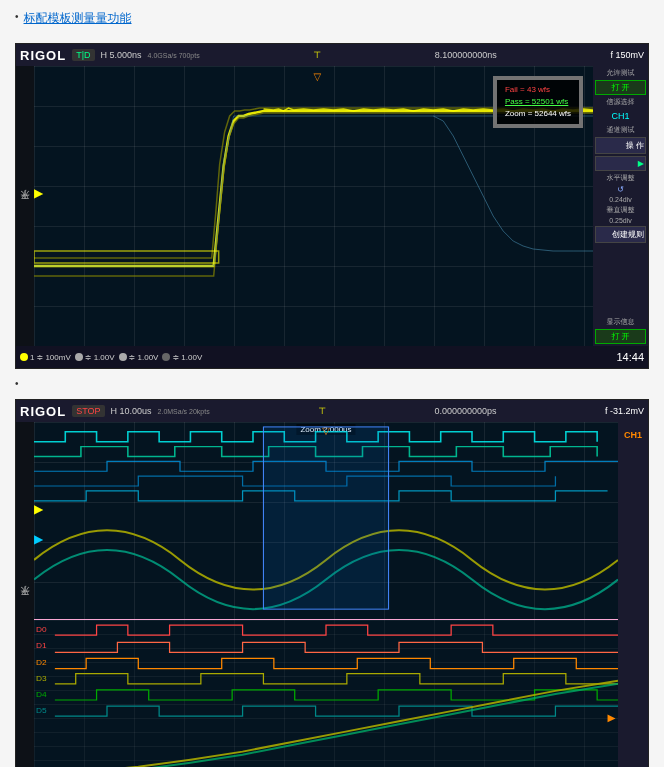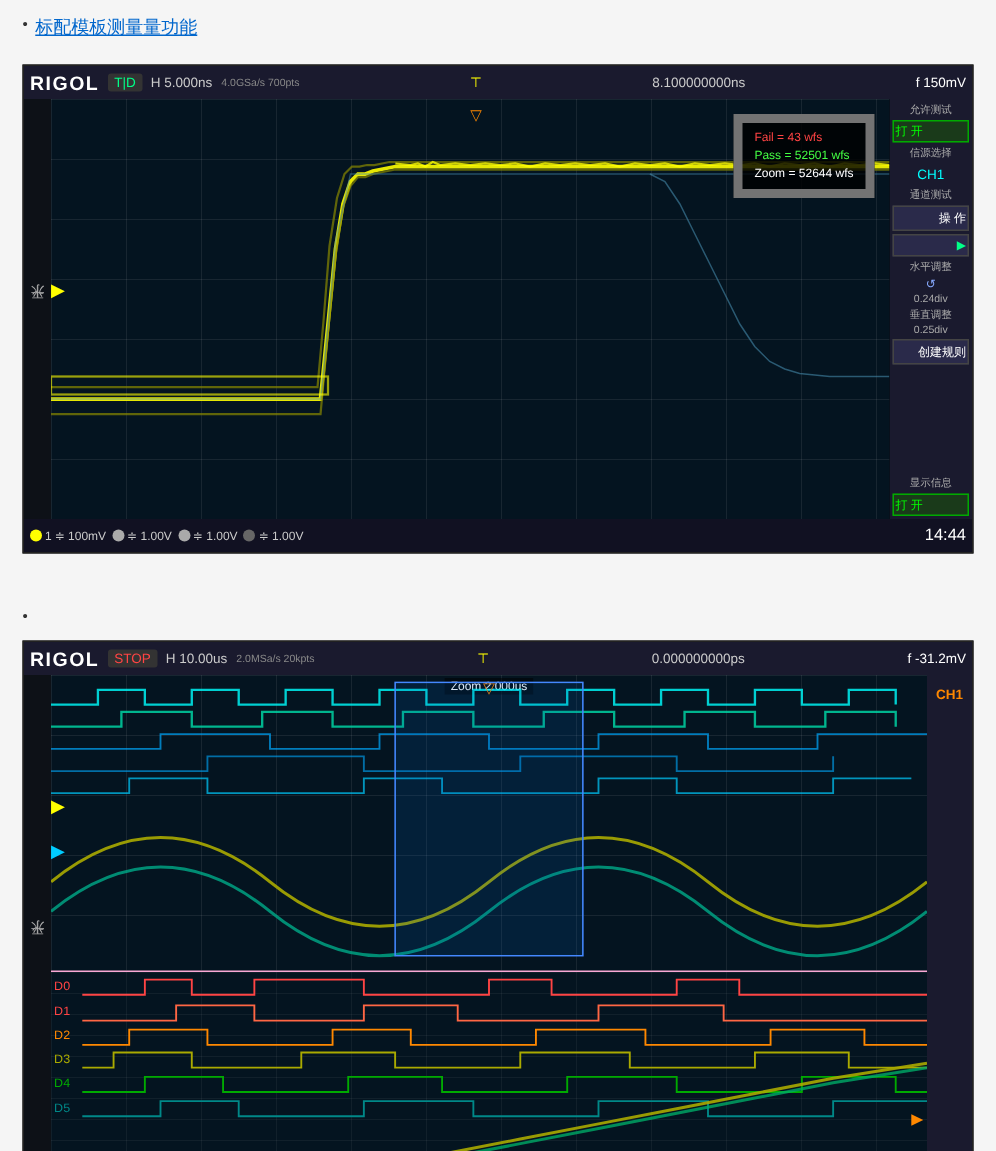--- a/index.html
+++ b/index.html
@@ -31,21 +31,21 @@
     .bullet-dot {
       color: #333;
       margin-right: 5px;
       margin-top: 1px;
       font-size: 10px;
     }
 
     
     .scope-container {
       width: 634px;
-      margin-bottom: 36px;
+      margin-bottom: 8px;
       border: 1px solid #222;
       background: #000;
       position: relative;
     }
 
     
     .scope-topbar {
       background: #1a1a2e;
       display: flex;
       align-items: center;
@@ -148,21 +148,21 @@
     .sidebar-btn-label {
       color: #aaaaaa;
       font-size: 7px;
       text-align: center;
     }
 
     .sidebar-btn-green {
       background: #1a3a1a;
       color: #00ff00;
       font-size: 8px;
-      text-align: left;
+      text-align: center;
       padding: 1px;
       border: 1px solid #00aa00;
     }
 
     .sidebar-ch-label {
       color: #00ffff;
       font-size: 9px;
       text-align: center;
       padding: 2px 0;
     }
@@ -178,29 +178,29 @@
       position: absolute;
       top: 0; left: 0; width: 100%; height: 100%;
     }
 
     
     .measure-popup {
       position: absolute;
       top: 10px;
       right: 10px;
       background: rgba(0,0,0,0.8);
-      border: 6px solid #737373;
+      border: 4px solid #737373;
       padding: 4px 8px;
       color: #ffffff;
       font-size: 8px;
       line-height: 1.5;
     }
 
     .measure-popup .fail { color: #ff4444; }
-    .measure-popup .pass { color: #44ff44; }
+    .measure-popup .pass { color: #44ff44; text-decoration: underline; }
     .measure-popup .total { color: #ffffff; }
 
     
     .scope-bottombar {
       background: #111122;
       display: flex;
       align-items: center;
       padding: 2px 4px;
       height: 22px;
       gap: 4px;

